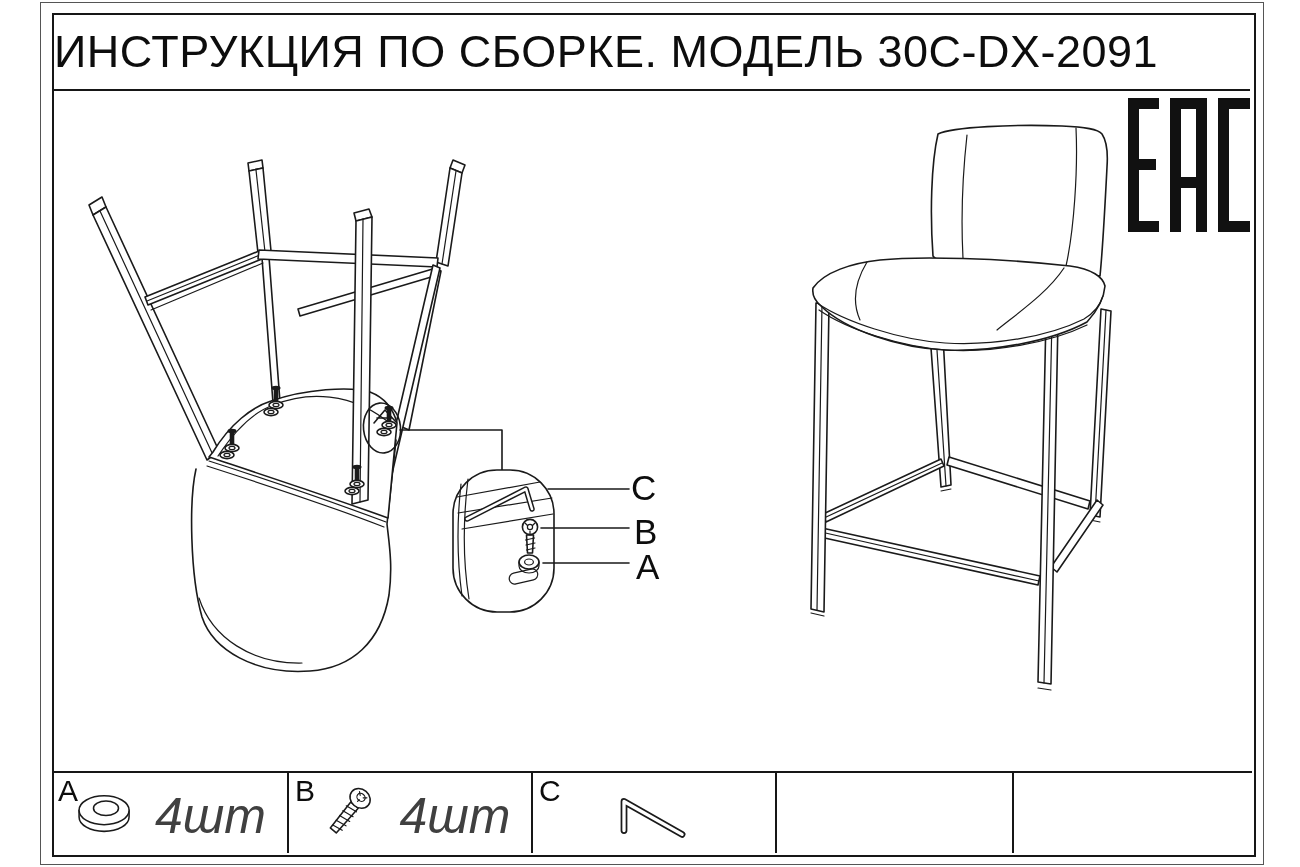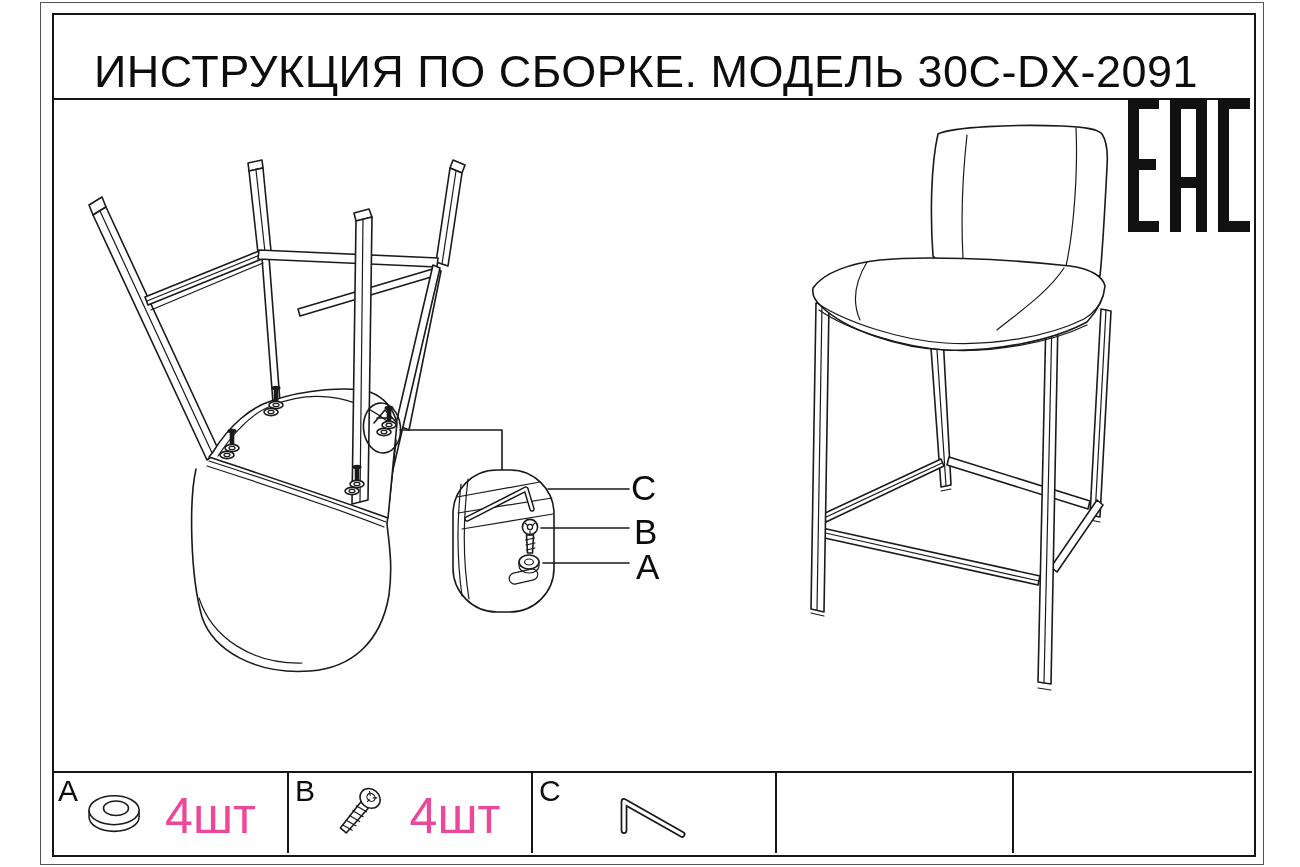--- a/index.html
+++ b/index.html
@@ -3,40 +3,40 @@
 <meta charset="utf-8">
 <style>
   html,body{margin:0;padding:0;background:#fff;}
   .page{
     position:relative;width:1300px;height:867px;background:#fff;overflow:hidden;
     font-family:"Liberation Sans", sans-serif;color:#111;
   }
   .outer-frame{position:absolute;left:40px;top:2px;width:1222px;height:861px;border:1px solid #555;}
   .inner-frame{position:absolute;left:52px;top:13px;width:1200px;height:840px;border:2px solid #161616;}
   .title-box{
-    position:absolute;left:54px;top:15px;width:1196px;height:85px;
-    border-bottom:2px solid #161616;display:flex;align-items:flex-end;
-    padding-left:40px;box-sizing:border-box;
+    position:absolute;left:54px;top:15px;width:1196px;height:76px;
+    border-bottom:2px solid #161616;display:flex;align-items:center;
+    box-sizing:border-box;
   }
   .title-text{font-size:45px;letter-spacing:.5px;white-space:nowrap;color:#0d0d0d;}
   .drawing-svg{position:absolute;left:54px;top:96px;width:1196px;height:675px;}
   .callout-label{position:absolute;font-size:35px;color:#0d0d0d;line-height:1;}
   .lbl-c{left:631px;top:470px;}
   .lbl-b{left:634px;top:514px;}
   .lbl-a{left:636px;top:549px;}
   
   .parts-table{
     position:absolute;left:52px;top:771px;width:1200px;height:82px;box-sizing:border-box;
     border-top:2px solid #161616;display:flex;
   }
   .pcell{position:relative;box-sizing:border-box;height:100%;border-right:2px solid #161616;}
   .pcell:last-child{border-right:none;}
   .pcell .letter{position:absolute;left:6px;top:1px;font-size:30px;color:#0d0d0d;}
   .pcell .content{display:flex;align-items:center;justify-content:center;gap:16px;height:100%;padding-top:6px;box-sizing:border-box;}
-  .qty{font-size:50px;color:#ec4899;white-space:nowrap;}
+  .qty{font-size:50px;color:#404040;white-space:nowrap;font-style:italic;}
   
   .ln{fill:none;stroke:#1a1a1a;stroke-width:1.6;stroke-linecap:round;stroke-linejoin:round;}
   .thin{stroke-width:1.2;}
   .tube{fill:#ffffff;stroke:#1a1a1a;stroke-width:1.6;stroke-linejoin:round;stroke-linecap:round;}
   .dark{fill:#1a1a1a;stroke:none;}
 </style>
 </head>
 <body>
 
 <div class="page">

